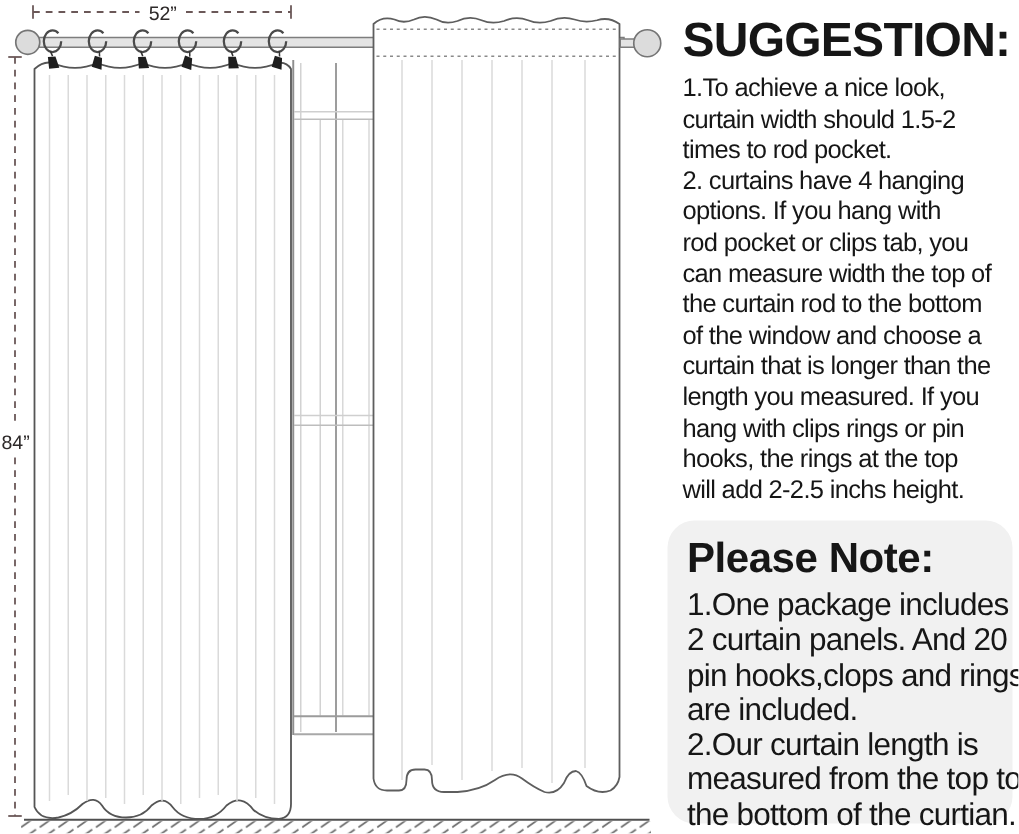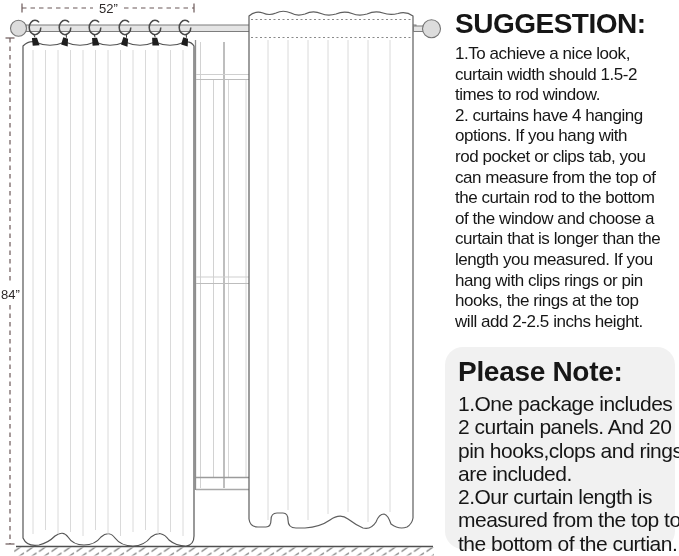--- a/index.html
+++ b/index.html
@@ -6,21 +6,21 @@
   #stage{
     position:relative;width:679px;height:556px;background:#ffffff;
     font-family:"Liberation Sans",sans-serif;overflow:hidden;
   }
   #drawing{position:absolute;left:0;top:0;}
   
   .suggestion{
     position:absolute;left:455px;top:8px;width:224px;color:#161616;
   }
   .suggestion-heading{
-    font-size:28px;font-weight:bold;letter-spacing:-0.5px;margin:0 0 4px 0;
+    font-size:32px;font-weight:bold;letter-spacing:-0.5px;margin:0 0 4px 0;
   }
   .body-line{
     font-size:17px;line-height:20.6px;letter-spacing:-0.45px;white-space:nowrap;
   }
   .note-box{
     position:absolute;left:445px;top:347px;width:230px;height:202px;
     background:#f1f1f1;border-radius:18px;box-sizing:border-box;
     padding:9px 6px 0 13px;color:#161616;
   }
   .note-heading{
@@ -165,25 +165,25 @@
       <line x1="5.5" y1="38" x2="14.5" y2="38"></line>
       <line x1="5.5" y1="544" x2="14.5" y2="544"></line>
       <text x="1" y="299" stroke="none" fill="#2e2a2a" font-size="13" font-family="Liberation Sans, sans-serif">84”</text>
     </g>
   </svg>
 
   <div class="suggestion">
     <div class="suggestion-heading">SUGGESTION:</div>
     <div class="body-line">1.To achieve a nice look,</div>
     <div class="body-line">curtain width should 1.5-2</div>
-    <div class="body-line">times to rod window.</div>
+    <div class="body-line">times to rod pocket.</div>
     <div class="body-line">2. curtains have 4 hanging</div>
     <div class="body-line">options. If you hang with</div>
     <div class="body-line">rod pocket or clips tab, you</div>
-    <div class="body-line">can measure from the top of</div>
+    <div class="body-line">can measure width the top of</div>
     <div class="body-line">the curtain rod to the bottom</div>
     <div class="body-line">of the window and choose a</div>
     <div class="body-line">curtain that is longer than the</div>
     <div class="body-line">length you measured. If you</div>
     <div class="body-line">hang with clips rings or pin</div>
     <div class="body-line">hooks, the rings at the top</div>
     <div class="body-line">will add 2-2.5 inchs height.</div>
   </div>
 
   <div class="note-box">

